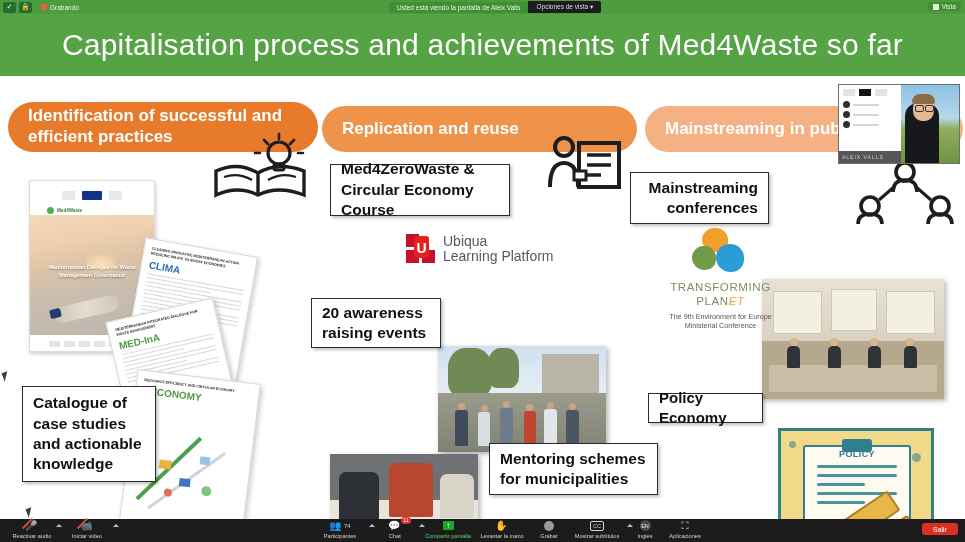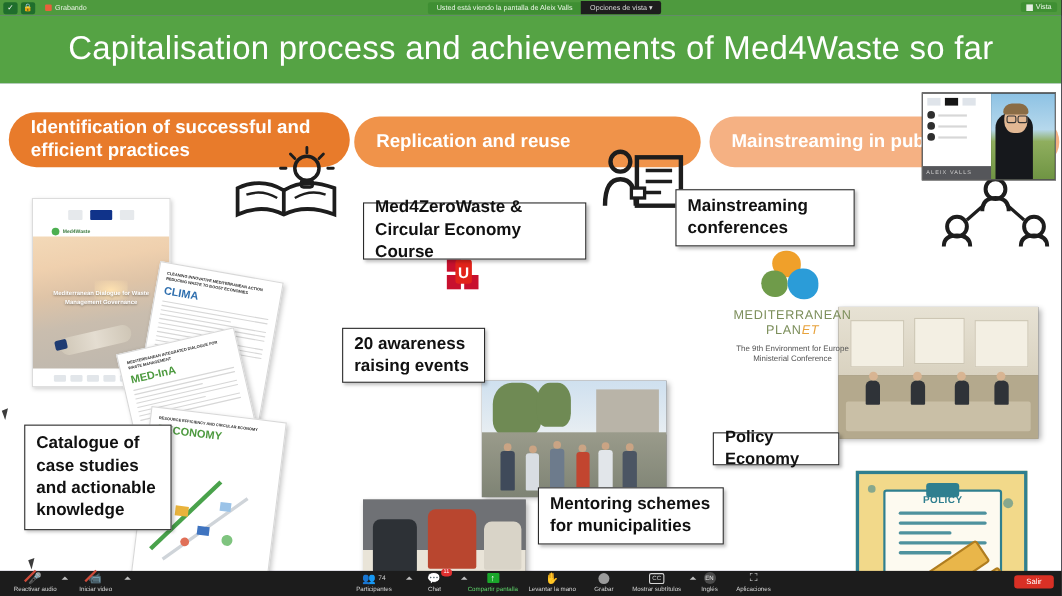--- a/index.html
+++ b/index.html
@@ -15,21 +15,21 @@
   .tb-recdot{width:6px;height:6px;background:#e8603c;border-radius:1px;}
   .tb-rectxt{font-size:6.5px;color:#e9f3e4;}
   .tb-center{position:absolute;left:389px;top:1px;display:flex;align-items:center;}
   .tb-viewing{background:#3f8f33;color:#eaf5e6;font-size:6.5px;padding:2px 8px;border-radius:2px 0 0 2px;white-space:nowrap;}
   .tb-opts{background:#1d1d1d;color:#dcdcdc;font-size:6.5px;padding:2px 8px;border-radius:0 2px 2px 0;white-space:nowrap;}
   .tb-right{position:absolute;right:4px;top:2px;display:flex;align-items:center;gap:3px;background:#3f8f33;padding:1px 5px;border-radius:2px;}
   .tb-sq{width:6px;height:6px;background:#e7efe4;}
   .tb-vista{font-size:6.5px;color:#eef6ec;}
 
   
-  .slide{position:absolute;left:0;top:14px;width:965px;height:505px;background:#c4b5fd;overflow:hidden;}
+  .slide{position:absolute;left:0;top:14px;width:965px;height:505px;background:#fde047;overflow:hidden;}
   .title-band{position:absolute;left:0;top:0;width:965px;height:62px;background:#55a344;}
   .title-band h1{margin:0;font-size:30px;line-height:62px;text-align:center;color:#ffffff;font-weight:400;letter-spacing:.2px;}
 
   .canvas{position:absolute;left:0;top:62px;width:965px;height:443px;background:#fff;}
 
   
   .banner{position:absolute;border-radius:26px;display:flex;align-items:center;padding:0 20px;box-sizing:border-box;}
   .banner span{color:#fff;font-weight:bold;font-size:17px;line-height:1.22;}
   #banner1{left:8px;top:26px;width:310px;height:50px;background:#e87b2b;}
   #banner2{left:322px;top:30px;width:315px;height:46px;background:#f0934a;}
@@ -40,24 +40,24 @@
   .ico{position:absolute;}
   #ico-book{left:210px;top:55px;width:100px;height:70px;}
   #ico-present{left:547px;top:55px;width:75px;height:78px;}
   #ico-network{left:855px;top:80px;width:100px;height:70px;}
 
   
   .callout{position:absolute;background:#fff;border:1.4px solid #2b2b2b;box-shadow:2px 2px 3px rgba(0,0,0,.25);
            display:flex;align-items:center;box-sizing:border-box;padding:6px 10px;}
   .callout span{font-weight:bold;color:#111;font-size:15.5px;line-height:1.32;}
   #c-catalogue{left:22px;top:310px;width:134px;height:96px;}
-  #c-course{left:330px;top:108px;width:203px;height:52px;}
+  #c-course{left:330px;top:88px;width:180px;height:52px;}
   #c-aware{left:311px;top:222px;width:130px;height:50px;}
   #c-mentor{left:489px;top:367px;width:169px;height:52px;}
-  #c-main{left:614px;top:96px;width:163px;height:52px;}
+  #c-main{left:630px;top:96px;width:139px;height:52px;text-align:right;}
   #c-policy{left:648px;top:317px;width:115px;height:30px;}
   #c-policy span{font-size:15px;}
 
   
   .brochure{position:absolute;left:29px;top:104px;width:124px;height:170px;background:#fff;border:1px solid #dcdcdc;box-shadow:1px 2px 4px rgba(0,0,0,.2);overflow:hidden;}
   .br-logos{height:28px;background:#fff;display:flex;align-items:center;justify-content:center;gap:7px;}
   .br-logo{height:9px;width:20px;background:#d9e3ee;border-radius:1px;}
   .br-logo.eu{background:#10338a;}
   .br-logo.sm{width:13px;background:#e6e9ec;}
   .br-m4w{position:absolute;left:12px;top:24px;display:flex;align-items:center;gap:3px;background:#fff;padding:2px 5px;border-radius:2px;}
@@ -363,30 +363,34 @@
       </div>
 
       <div class="ubiqua">
         <svg class="ub-mark" viewBox="0 0 30 30">
           <rect x="0" y="0" width="13" height="13" fill="#c8102e"></rect>
           <rect x="0" y="16" width="13" height="13" fill="#c8102e"></rect>
           <rect x="16" y="16" width="13" height="13" fill="#c8102e"></rect>
           <rect x="8" y="2" width="15" height="22" rx="3" fill="#e2231a"></rect>
           <text x="15.5" y="19" font-size="14" font-family="Liberation Sans, sans-serif" fill="#fff" text-anchor="middle" font-weight="bold">U</text>
         </svg>
+        <div class="ub-txt">
+          <b>Ubiqua</b>
+          <i>Learning Platform</i>
+        </div>
       </div>
 
       <div class="tplanet">
         <div class="tp-mark">
           <span class="tp-blob" style="left:12px;top:0;width:26px;height:24px;background:#f0a02a;"></span>
           <span class="tp-blob" style="left:2px;top:18px;width:24px;height:24px;background:#6f9b4a;"></span>
           <span class="tp-blob" style="left:26px;top:16px;width:28px;height:28px;background:#2b9cd8;"></span>
         </div>
         <div class="tp-name">
-          <span>MEDITERRANEAN</span><br>
+          <span>TRANSFORMING</span><br>
           <span>PLAN</span><span class="or">ET</span>
         </div>
         <div class="tp-sub">The 9th Environment for Europe Ministerial Conference</div>
       </div>
 
       <div class="toolkit">
         <span class="tk-dot" style="left:8px;top:10px;width:7px;height:7px;"></span>
         <span class="tk-dot" style="right:10px;top:22px;width:9px;height:9px;"></span>
 
         <div class="tk-board">

